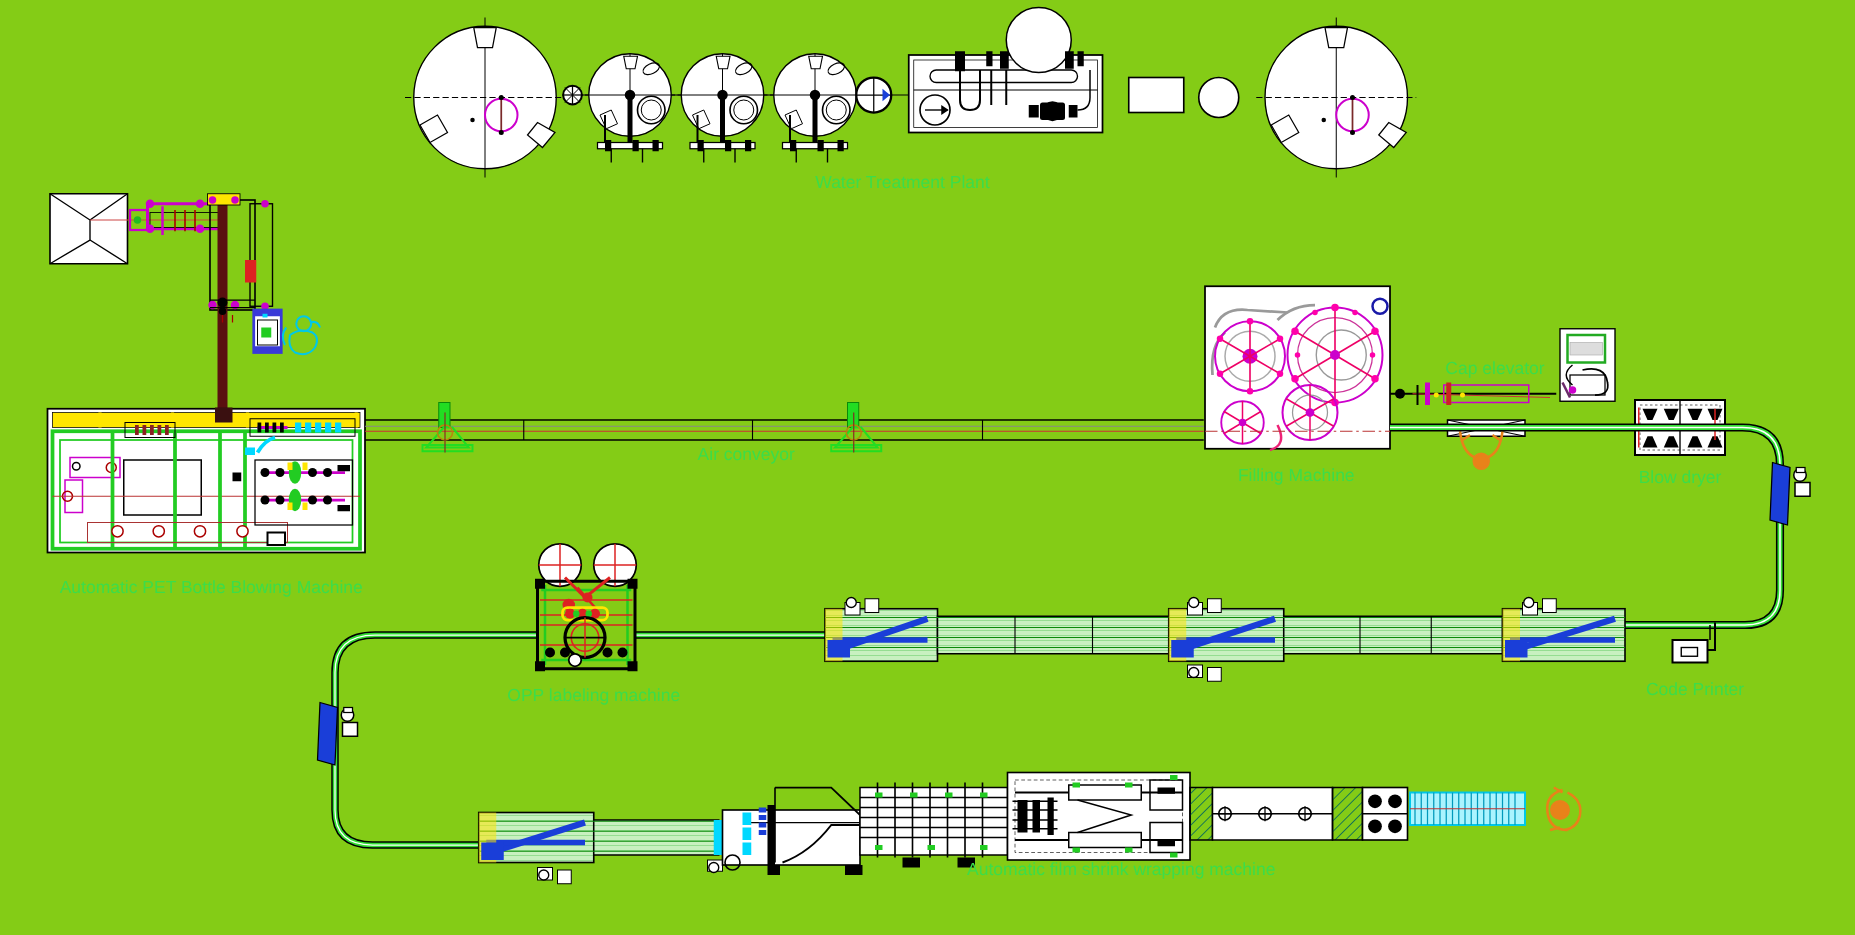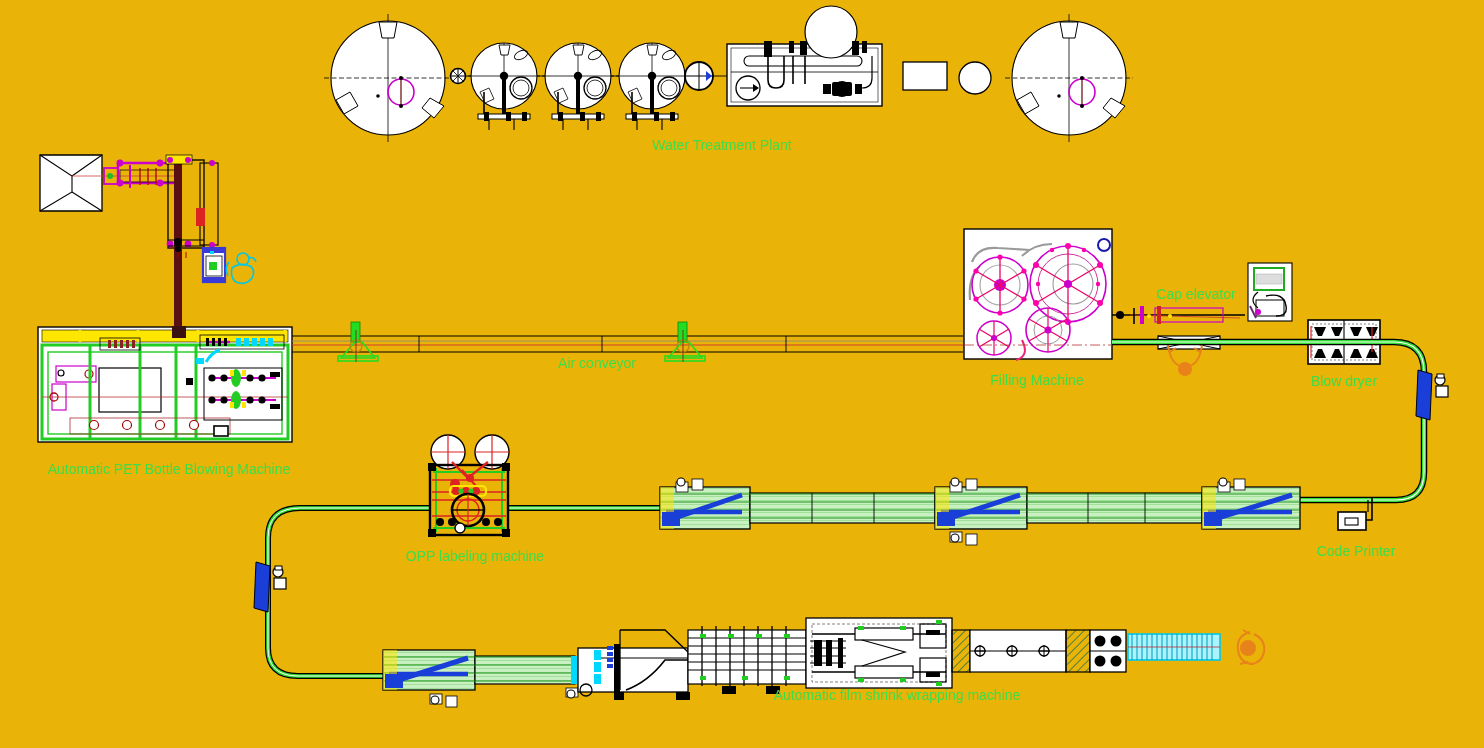--- a/index.html
+++ b/index.html
@@ -1,19 +1,19 @@
 <!DOCTYPE html>
 <html><head>
 <meta charset="utf-8">
 <title>Bottling Line Layout</title>
 <style>
   html,body{margin:0;padding:0;background:#ffffff;}
   body{width:1484px;height:748px;overflow:hidden;
        font-family:"Liberation Sans",sans-serif;}
-  #stage{position:relative;width:1484px;height:748px;background:#eab308;}
+  #stage{position:relative;width:1484px;height:748px;background:#84cc16;}
   svg{display:block;}
   .lbl{font-family:"Liberation Sans",sans-serif;font-size:14px;fill:#3bdd4a;}
   text{user-select:none;}
 </style>
 </head>
 <body>
 
 <div id="stage">
 <svg width="1484" height="748" viewBox="0 0 1484 748" xmlns="http://www.w3.org/2000/svg">
 

